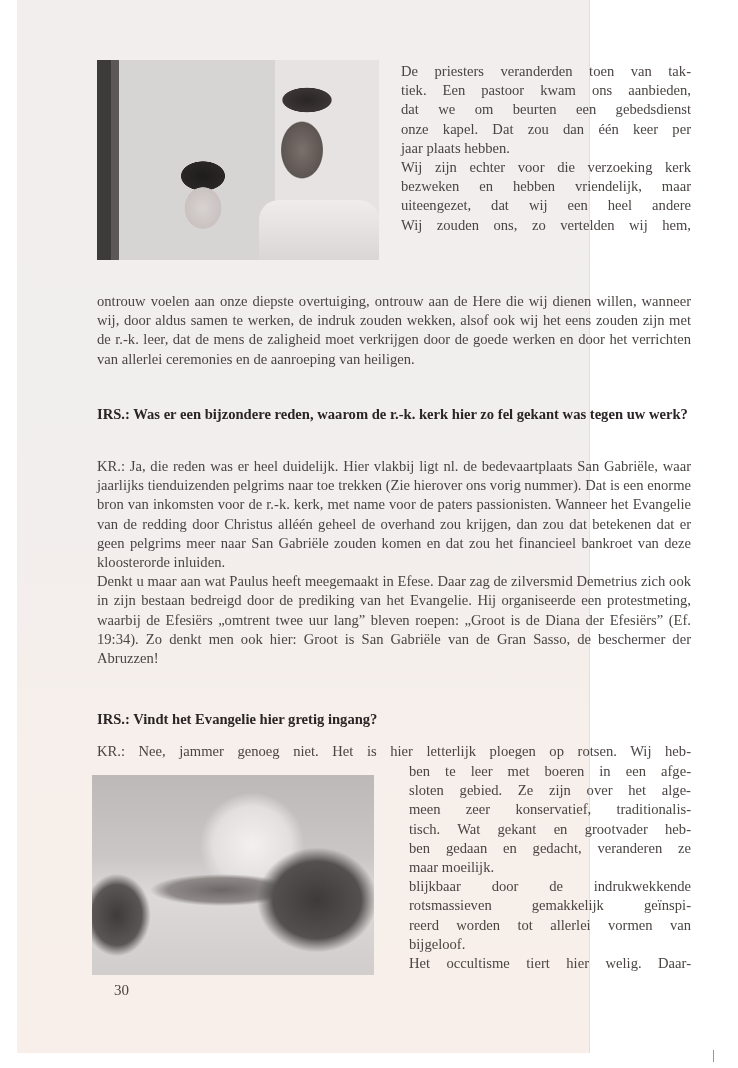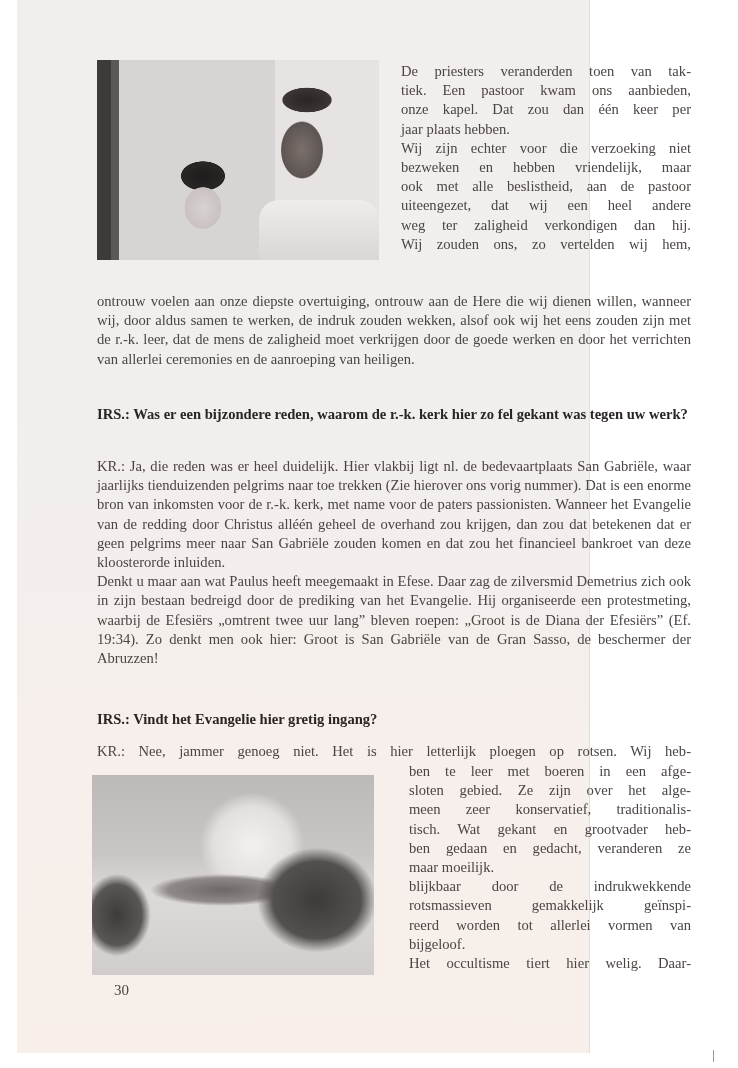--- a/index.html
+++ b/index.html
@@ -61,27 +61,26 @@
 </head>
 <body>
 
 <div class="page">
 
   <div class="photo photo1" title="Smiling woman and man standing together"></div>
 
   <div class="block text" style="left:384px; top:62px; width:290px;">
     <p style="text-align-last:justify">De priesters veranderden toen van tak-</p>
     <p style="text-align-last:justify">tiek. Een pastoor kwam ons aanbieden,</p>
+    <p style="text-align-last:justify">dat we om beurten een gebedsdienst</p>
     <p style="text-align-last:justify">onze kapel. Dat zou dan één keer per</p>
     <p>jaar plaats hebben.</p>
-    <p style="text-align-last:justify">Wij zijn echter voor die verzoeking niet</p>
+    <p style="text-align-last:justify">Wij zijn echter voor die verzoeking kerk</p>
     <p style="text-align-last:justify">bezweken en hebben vriendelijk, maar</p>
-    <p style="text-align-last:justify">ook met alle beslistheid, aan de pastoor</p>
     <p style="text-align-last:justify">uiteengezet, dat wij een heel andere</p>
-    <p style="text-align-last:justify">weg ter zaligheid verkondigen dan hij.</p>
     <p style="text-align-last:justify">Wij zouden ons, zo vertelden wij hem,</p>
   </div>
 
   <div class="block text" style="left:80px; top:292px; width:594px;">
     <p>ontrouw voelen aan onze diepste overtuiging, ontrouw aan de Here die wij dienen willen, wanneer wij, door aldus samen te werken, de indruk zouden wekken, alsof ook wij het eens zouden zijn met de r.-k. leer, dat de mens de zaligheid moet verkrijgen door de goede werken en door het verrichten van allerlei ceremonies en de aanroeping van heiligen.</p>
   </div>
 
   <div class="q" style="left:80px; top:405px; width:594px; text-align:justify;">
     <span>IRS.: Was er een bijzondere reden, waarom de r.-k. kerk hier zo fel gekant was tegen uw werk?</span>
   </div>

